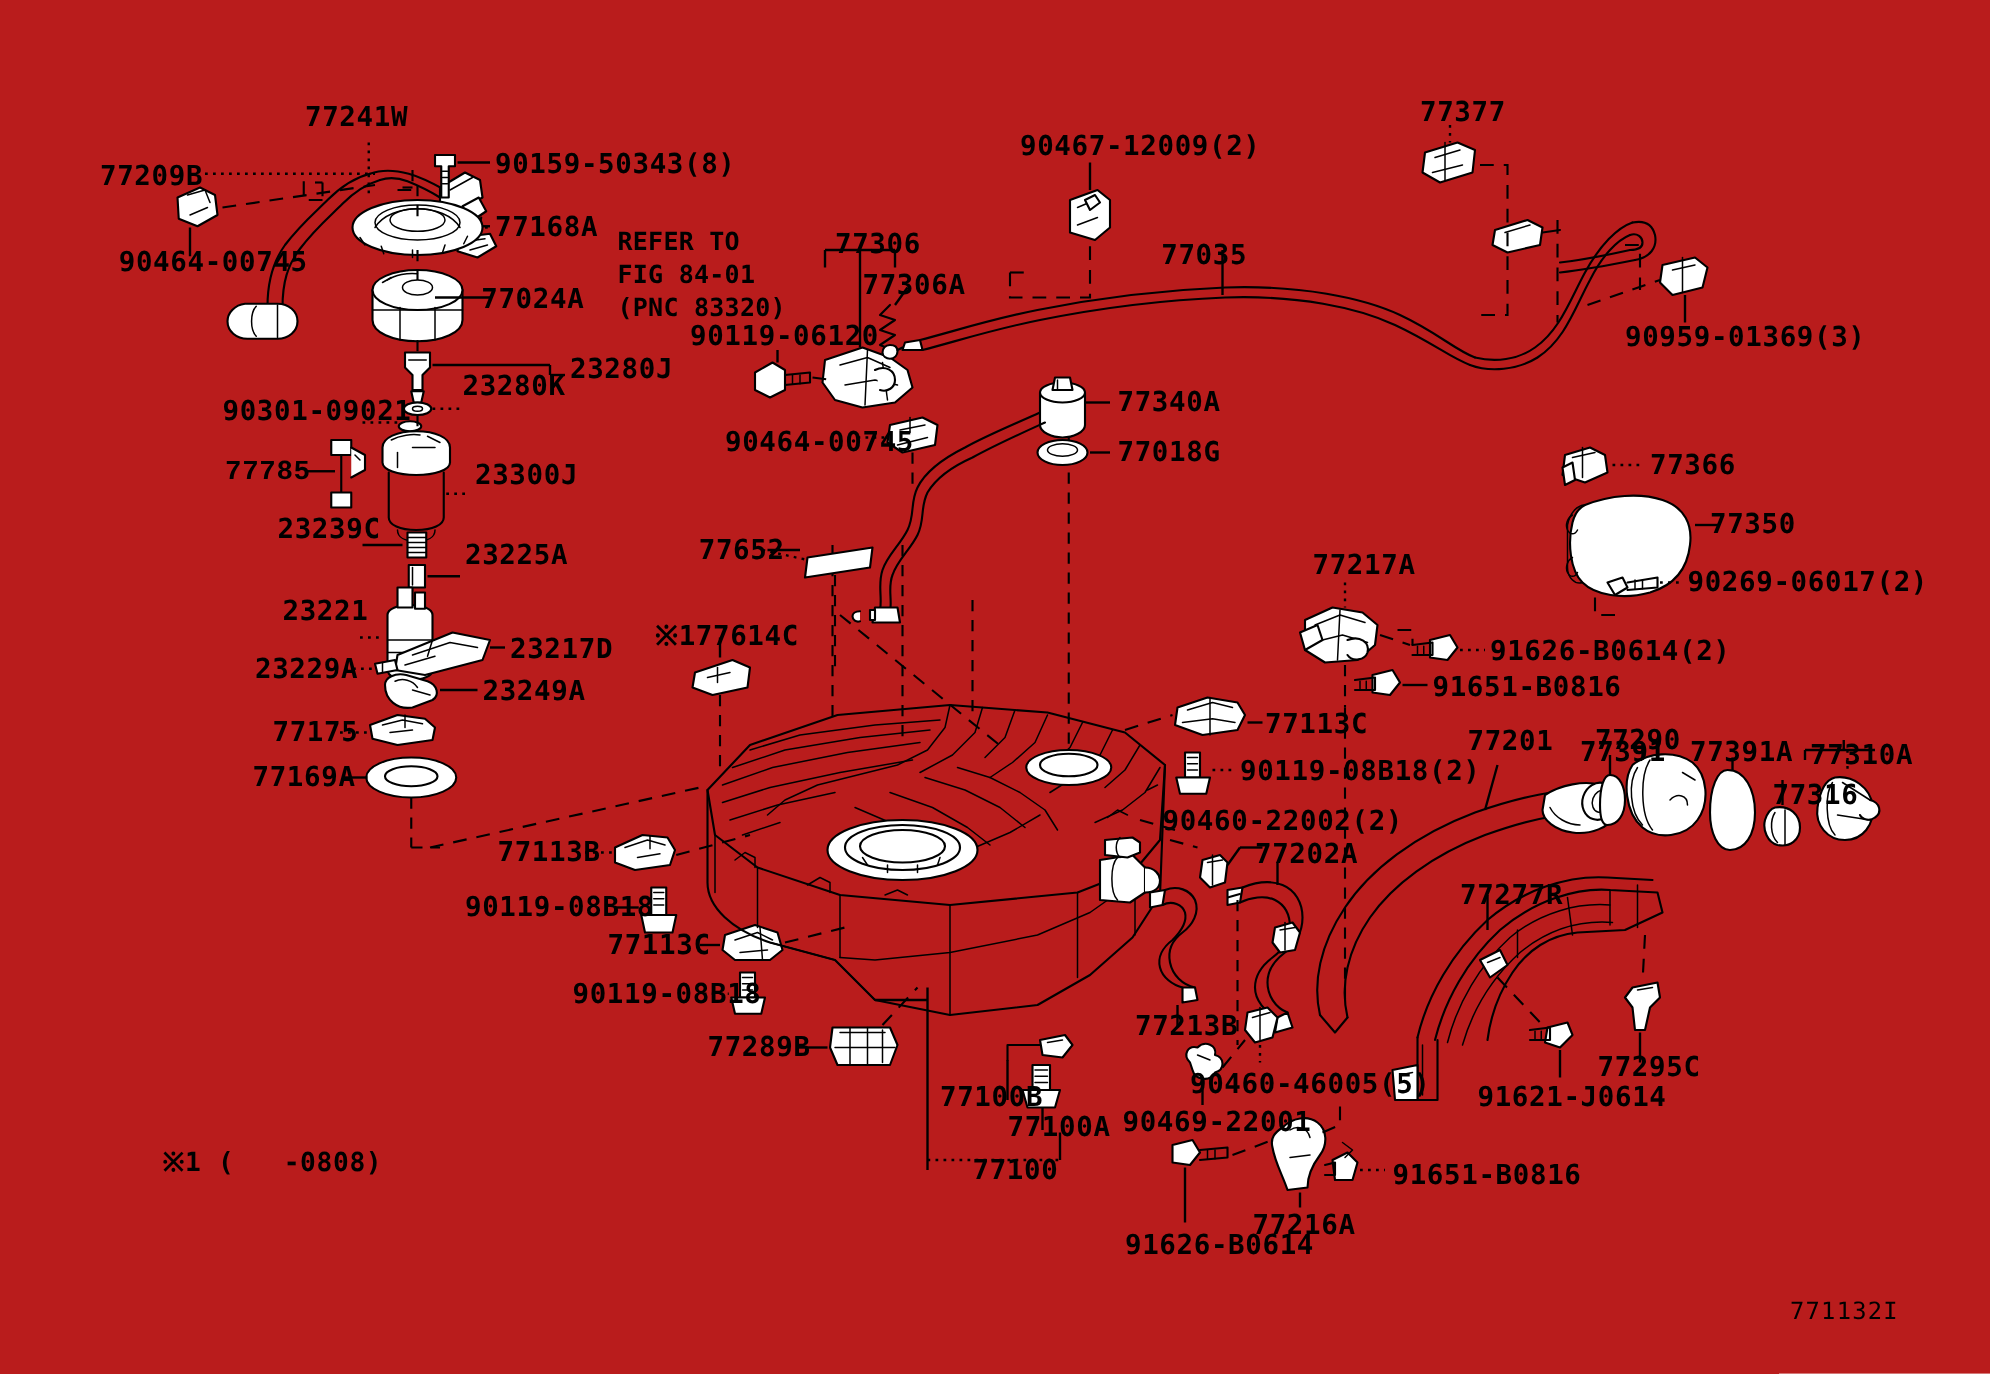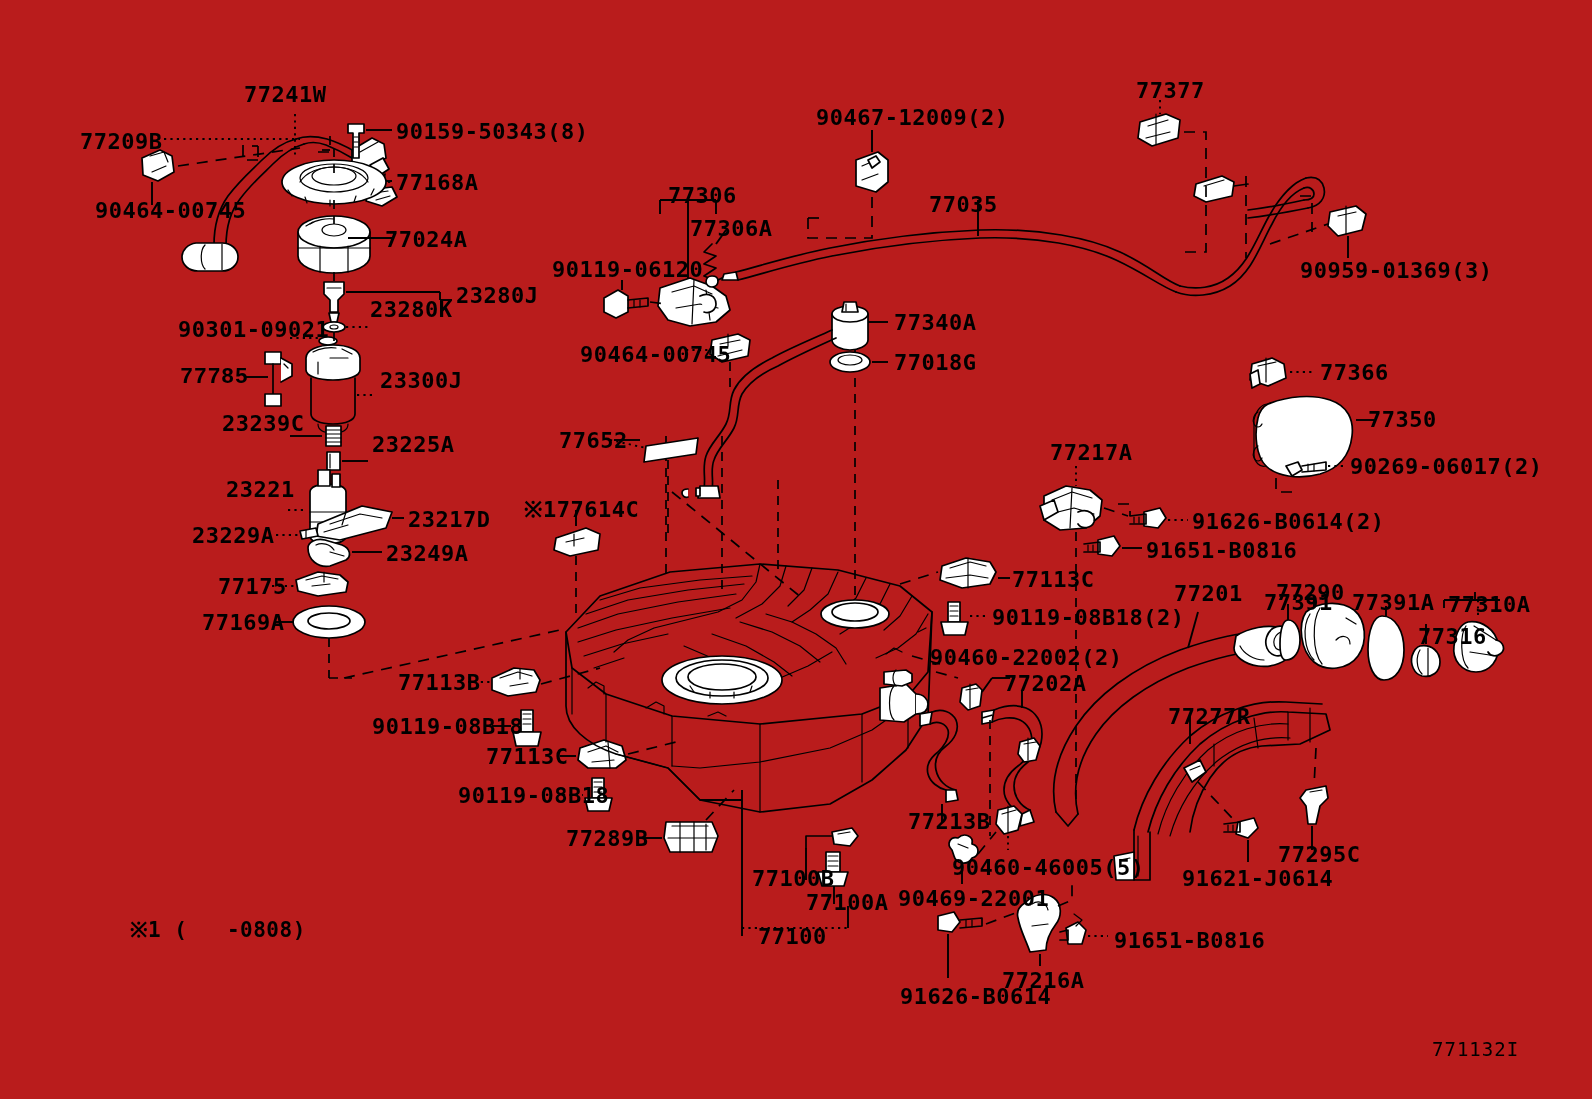--- a/index.html
+++ b/index.html
@@ -711,31 +711,34 @@
   <path class="lead" d="M848 928 L848 906"></path>
   <path class="lead" d="M700 800 L742 800"></path>
 
 </svg>
 
 <div class="lbl" style="left:244px;  top:82px;">77241W</div>
 <div class="lbl" style="left:80px;   top:129px;">77209B</div>
 <div class="lbl" style="left:95px;   top:198px;">90464-00745</div>
 <div class="lbl" style="left:396px;  top:119px;">90159-50343(8)</div>
 <div class="lbl" style="left:396px;  top:170px;">77168A</div>
+<div class="lbl refer" style="left:494px; top:180px;">REFER TO
+FIG 84-01
+(PNC 83320)</div>
 <div class="lbl" style="left:385px;  top:227px;">77024A</div>
 <div class="lbl" style="left:456px;  top:283px;">23280J</div>
 <div class="lbl" style="left:370px;  top:297px;">23280K</div>
 <div class="lbl" style="left:178px;  top:317px;">90301-09021</div>
 <div class="lbl" style="left:180px;  top:365px;font-family:Liberation Mono, monospace;">77785</div>
 <div class="lbl" style="left:380px;  top:368px;">23300J</div>
 <div class="lbl" style="left:222px;  top:411px;">23239C</div>
 <div class="lbl" style="left:372px;  top:432px;">23225A</div>
 <div class="lbl" style="left:226px;  top:477px;">23221</div>
 <div class="lbl" style="left:408px;  top:507px;">23217D</div>
-<div class="lbl" style="left:192px;  top:523px;">23229A</div>
+<div class="lbl" style="left:204px;  top:523px;">23229A</div>
 <div class="lbl" style="left:386px;  top:541px;">23249A</div>
 <div class="lbl" style="left:218px;  top:574px;">77175</div>
 <div class="lbl" style="left:202px;  top:610px;">77169A</div>
 <div class="lbl" style="left:398px;  top:670px;">77113B</div>
 <div class="lbl" style="left:372px;  top:714px;">90119-08B18</div>
 <div class="lbl" style="left:486px;  top:744px;">77113C</div>
 <div class="lbl" style="left:458px;  top:783px;">90119-08B18</div>
 <div class="lbl" style="left:566px;  top:826px;">77289B</div>
 <div class="lbl" style="left:559px;  top:428px;">77652</div>
 <div class="lbl" style="left:524px;  top:497px;">※177614C</div>
@@ -769,18 +772,18 @@
 <div class="lbl" style="left:908px;  top:809px;">77213B</div>
 <div class="lbl" style="left:952px;  top:855px;">90460-46005(5)</div>
 <div class="lbl" style="left:898px;  top:886px;">90469-22001</div>
 <div class="lbl" style="left:1182px; top:866px;">91621-J0614</div>
 <div class="lbl" style="left:1278px; top:842px;">77295C</div>
 <div class="lbl" style="left:900px;  top:984px;text-align:center;">91626-B0614</div>
 <div class="lbl" style="left:1002px; top:968px;">77216A</div>
 <div class="lbl" style="left:1114px; top:928px;">91651-B0816</div>
 <div class="lbl" style="left:752px;  top:866px;">77100B</div>
 <div class="lbl" style="left:806px;  top:890px;">77100A</div>
-<div class="lbl" style="left:758px;  top:924px;">77100</div>
+<div class="lbl" style="left:778px;  top:924px;">77100</div>
 
 <div class="lbl foot" style="left:130px; top:918px;">※1 (   -0808)</div>
 <div class="lbl dwg" style="left:1432px; top:1038px;">771132I</div>
 
 </div>
 
 </body></html>

